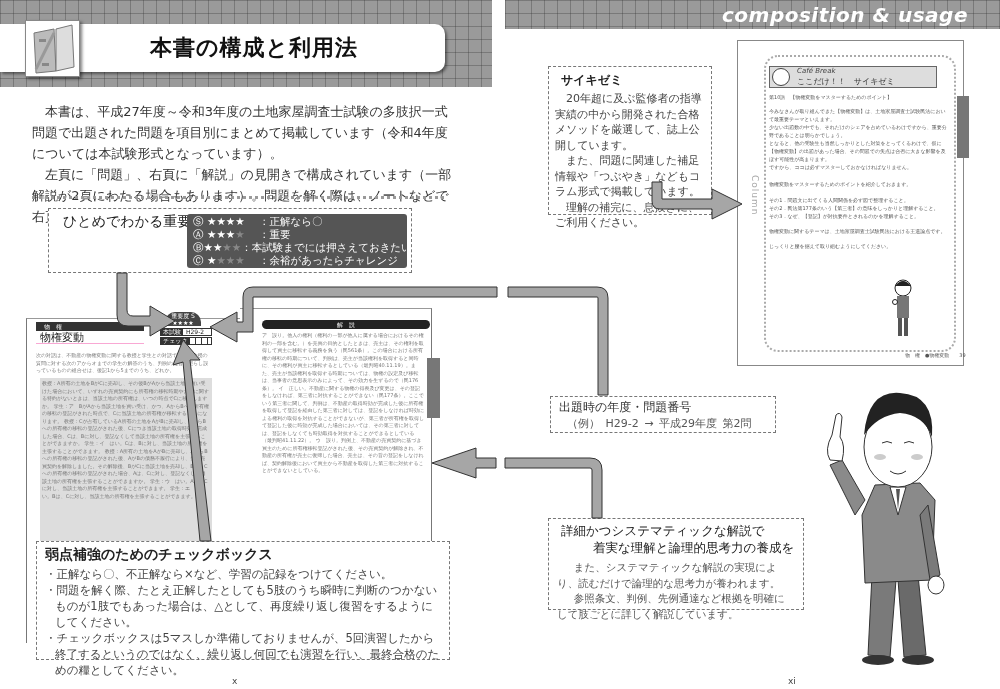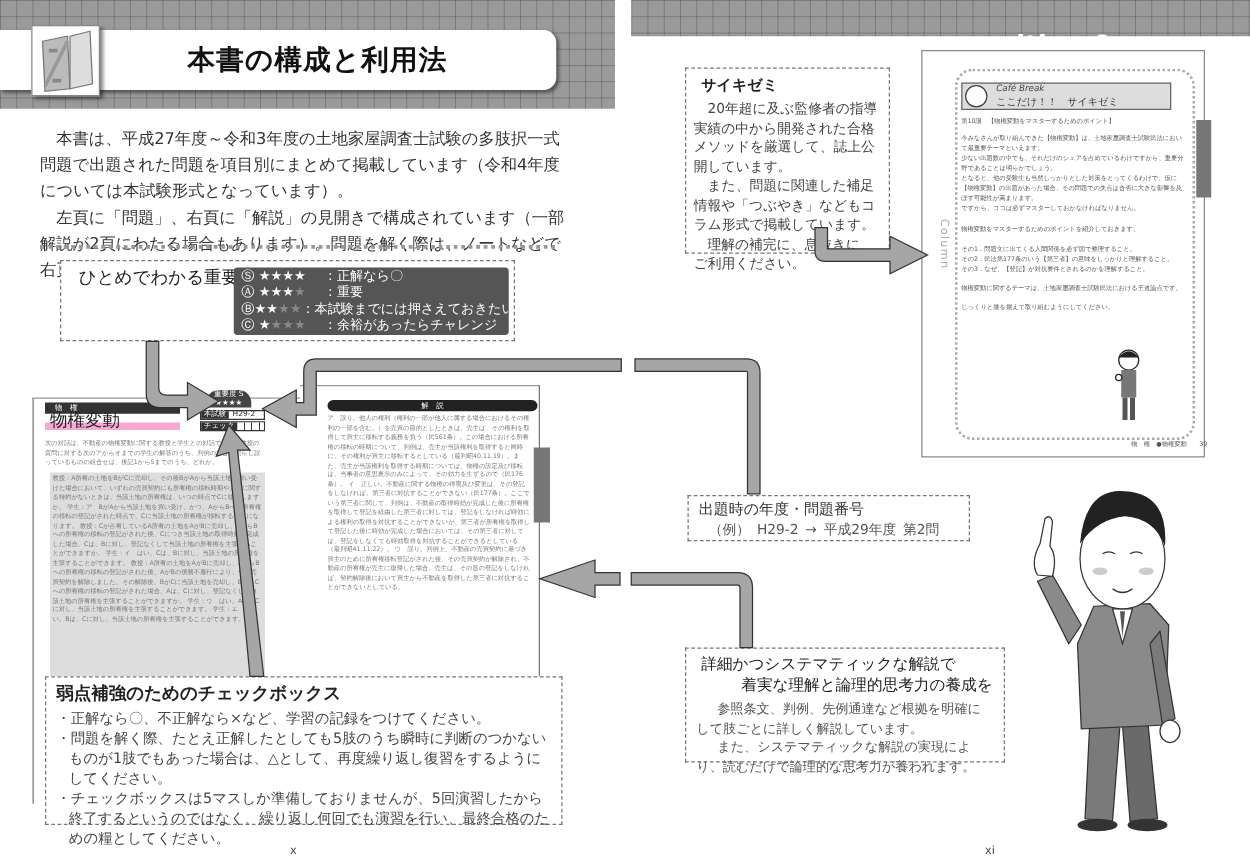--- a/index.html
+++ b/index.html
@@ -27,21 +27,21 @@
   .title-text {
     position: absolute; left: 150px; top: 33px; font-size: 22px; font-weight: bold;
     font-family: "DejaVu Sans", sans-serif; letter-spacing: 1px; color: #111;
   }
   .book-icon {
     position: absolute; left: 25px; top: 20px; width: 55px; height: 57px;
     background: #fff; border: 1px solid #888; box-shadow: 2px 2px 3px rgba(0,0,0,0.5);
   }
   .en-title {
     position: absolute; right: 32px; top: 3px; font-size: 20px; font-weight: bold; font-style: italic;
-    color: #fff; letter-spacing: 0.5px; font-family: "DejaVu Sans", sans-serif; margin-top: 20px;
+    color: #fff; letter-spacing: 0.5px; font-family: "DejaVu Sans", sans-serif;
   }
 
   
   .intro { position: absolute; left: 32px; top: 101px; width: 425px; font-size: 13px; line-height: 21px; color: #333; }
   .intro p { text-indent: 1em; }
   .dotted-sep { position: absolute; left: 32px; top: 196px; width: 412px; border-top: 3px dotted #999; }
 
   
   .dbox { position: absolute; border: 1px dashed #777; background: #fff; }
 
@@ -60,38 +60,38 @@
   
   .sample-left {
     position:absolute; left: 26px; top: 318px; width: 214px; height: 325px;
     background:#fff; border-left: 1px solid #777; border-top: 1px solid #999;
   }
   .sample-right {
     position:absolute; left: 240px; top: 308px; width: 192px; height: 262px;
     background:#fff; border-top: 1px solid #999; border-right: 1px solid #777;
   }
   .mini-header-bar { position:absolute; left: 36px; top: 322px; width: 108px; height: 9px; background:#333; color:#fff; font-size:6px; line-height:9px; padding-left:8px; }
-  .mini-subject { position:absolute; left: 36px; top: 331px; width: 108px; height: 13px; border-bottom: 6px solid #f9a8d4; font-size: 14px; padding-left: 4px; line-height: 13px; }
+  .mini-subject { position:absolute; left: 36px; top: 331px; width: 108px; height: 13px; border-bottom: 1px solid #f9a8d4; font-size: 11px; padding-left: 4px; line-height: 13px; }
   .mini-badge { position:absolute; left: 165px; top: 312px; width: 36px; height: 14px; background:#444; border-radius: 10px 10px 0 0; color:#fff; font-size: 6px; text-align:center; line-height: 7px; }
   .mini-year { position:absolute; left: 160px; top: 328px; width: 52px; height: 8px; border: 1px solid #333; font-size: 6px; line-height: 6px; display:flex; }
   .mini-year span:first-child { background:#333; color:#fff; padding: 0 2px; }
   .mini-check { position:absolute; left: 160px; top: 337px; width: 52px; height: 8px; border: 1px solid #333; font-size: 6px; line-height: 6px; display:flex; }
   .mini-check span:first-child { background:#333; color:#fff; padding: 0 2px; }
   .mini-text { position:absolute; font-size: 5px; line-height: 7.5px; color:#777; overflow:hidden; }
   .mini-shaded { position:absolute; left: 40px; top: 378px; width: 172px; height: 166px; background:#ddd; }
   .mini-kaisetsu-bar { position:absolute; left: 262px; top: 320px; width: 168px; height: 9px; background:#222; border-radius: 5px; color:#fff; font-size:6px; text-align:center; line-height:9px; }
   .mini-side-tab { position:absolute; left: 427px; top: 358px; width: 13px; height: 60px; background:#777; }
   .mini-footer { position:absolute; left: 380px; top: 561px; font-size: 5px; color:#555; }
 
   .checkbox-box { left: 36px; top: 541px; width: 268px; height: 119px; padding: 4px 8px; }
   .checkbox-title { font-size: 14px; font-weight: bold; color:#222; margin-bottom: 2px; }
   .checkbox-item { font-size: 11.5px; line-height: 16px; color:#444; padding-left: 10px; text-indent: -10px; }
 
   
-  .saiki-box { left: 548px; top: 54px; width: 164px; height: 149px; padding: 5px 6px; }
+  .saiki-box { left: 548px; top: 66px; width: 164px; height: 149px; padding: 5px 6px; }
   .saiki-title { font-size: 12px; font-weight: bold; color:#222; padding-left: 6px; margin-bottom: 2px; }
   .saiki-body p { font-size: 11px; line-height: 15.5px; color:#444; text-indent: 1em; }
 
   .column-page {
     position:absolute; left: 737px; top: 40px; width: 227px; height: 326px;
     border: 1px solid #888; background:#fff;
   }
   .column-inner {
     position:absolute; left: 764px; top: 55px; width: 192px; height: 297px;
     border: 2px dotted #aaa; border-radius: 14px;
@@ -253,22 +253,22 @@
     <span>H29-2</span>
     <span>→</span>
     <span>平成29年度 第2問</span>
   </div>
 </div>
 
 <div class="dbox detail-box">
   <div class="detail-title1">詳細かつシステマティックな解説で</div>
   <div class="detail-title2">着実な理解と論理的思考力の養成を</div>
   <div class="detail-body">
+    <p>また、システマティックな解説の実現により、読むだけで論理的な思考力が養われます。</p>
     <p>参照条文、判例、先例通達など根拠を明確にして肢ごとに詳しく解説しています。</p>
-    <p>また、システマティックな解説の実現により、読むだけで論理的な思考力が養われます。</p>
   </div>
 </div>
 
 <svg class="abs" style="left:820px;top:375px;" width="150" height="300" viewBox="0 0 150 300">
 
   <path d="M52 200 L48 280 L70 282 L76 205 Z" fill="#7a7a7a" stroke="#333"></path>
   <path d="M78 205 L84 282 L106 280 L98 200 Z" fill="#6a6a6a" stroke="#333"></path>
   <ellipse cx="58" cy="285" rx="16" ry="5" fill="#333"></ellipse>
   <ellipse cx="98" cy="285" rx="16" ry="5" fill="#333"></ellipse>
 

